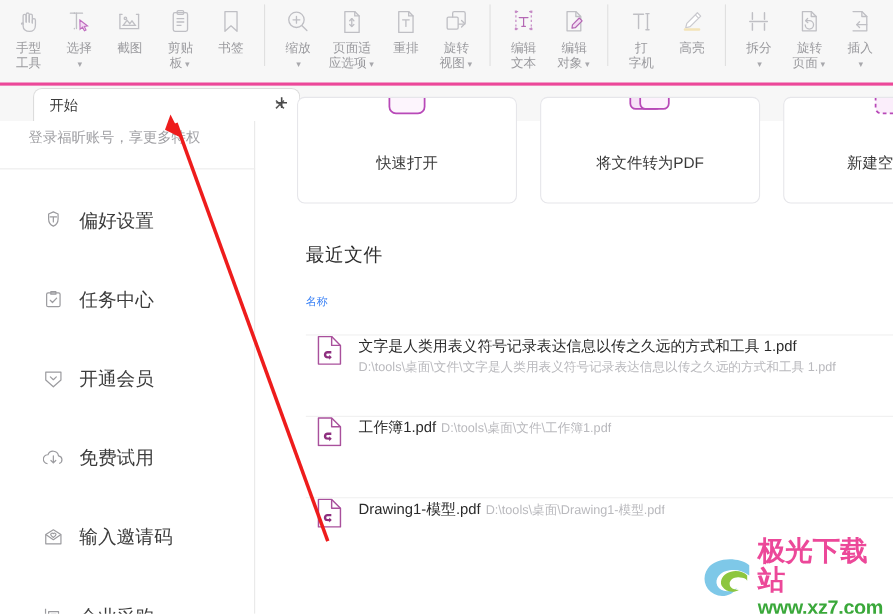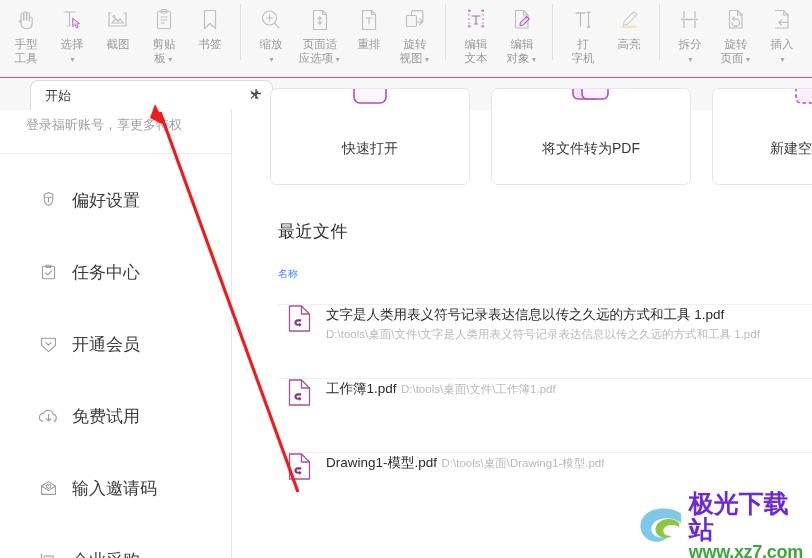--- a/index.html
+++ b/index.html
@@ -8,21 +8,21 @@
     font-family: "Liberation Sans", "DejaVu Sans", sans-serif;
     background: #ffffff;
     overflow: hidden;
   }
   #app { position: relative; width: 812px; height: 558px; }
 
   
   .toolbar {
     position: absolute; left: 0; top: 0; width: 812px; height: 78px;
     background: #f7f7f7;
-    border-bottom: 1px solid #ec4899;
+    border-bottom: 3px solid #ec4899;
     display: flex; align-items: flex-start;
   }
   .tb-group {
     display: flex; align-items: flex-start; height: 72px;
     padding: 0 3px;
   }
   .tb-sep {
     width: 1px; height: 56px; margin: 4px 4px 0 4px;
     background: #e0e0e0; flex: 0 0 auto;
   }
@@ -168,22 +168,22 @@
            pointer-events: none; }
 
   
   .wm {
     position: absolute; right: 6px; bottom: 6px;
     width: 168px; height: 52px;
     display: flex; align-items: center;
   }
   .wm-txt { margin-left: 2px; }
   .wm-cn {
-    font-size: 25px; font-weight: bold; color: #6d28d9;
-    line-height: 26px; letter-spacing: 0px;
+    font-size: 25px; font-weight: bold; color: #ec4899;
+    line-height: 26px; letter-spacing: 0px; font-family: Liberation Mono, monospace;
   }
   .wm-url {
     font-size: 18px; font-weight: bold; color: #3aa83a;
     line-height: 20px; letter-spacing: -0.3px;
   }
 </style>
 </head>
 <body>
 
 <div id="app">

